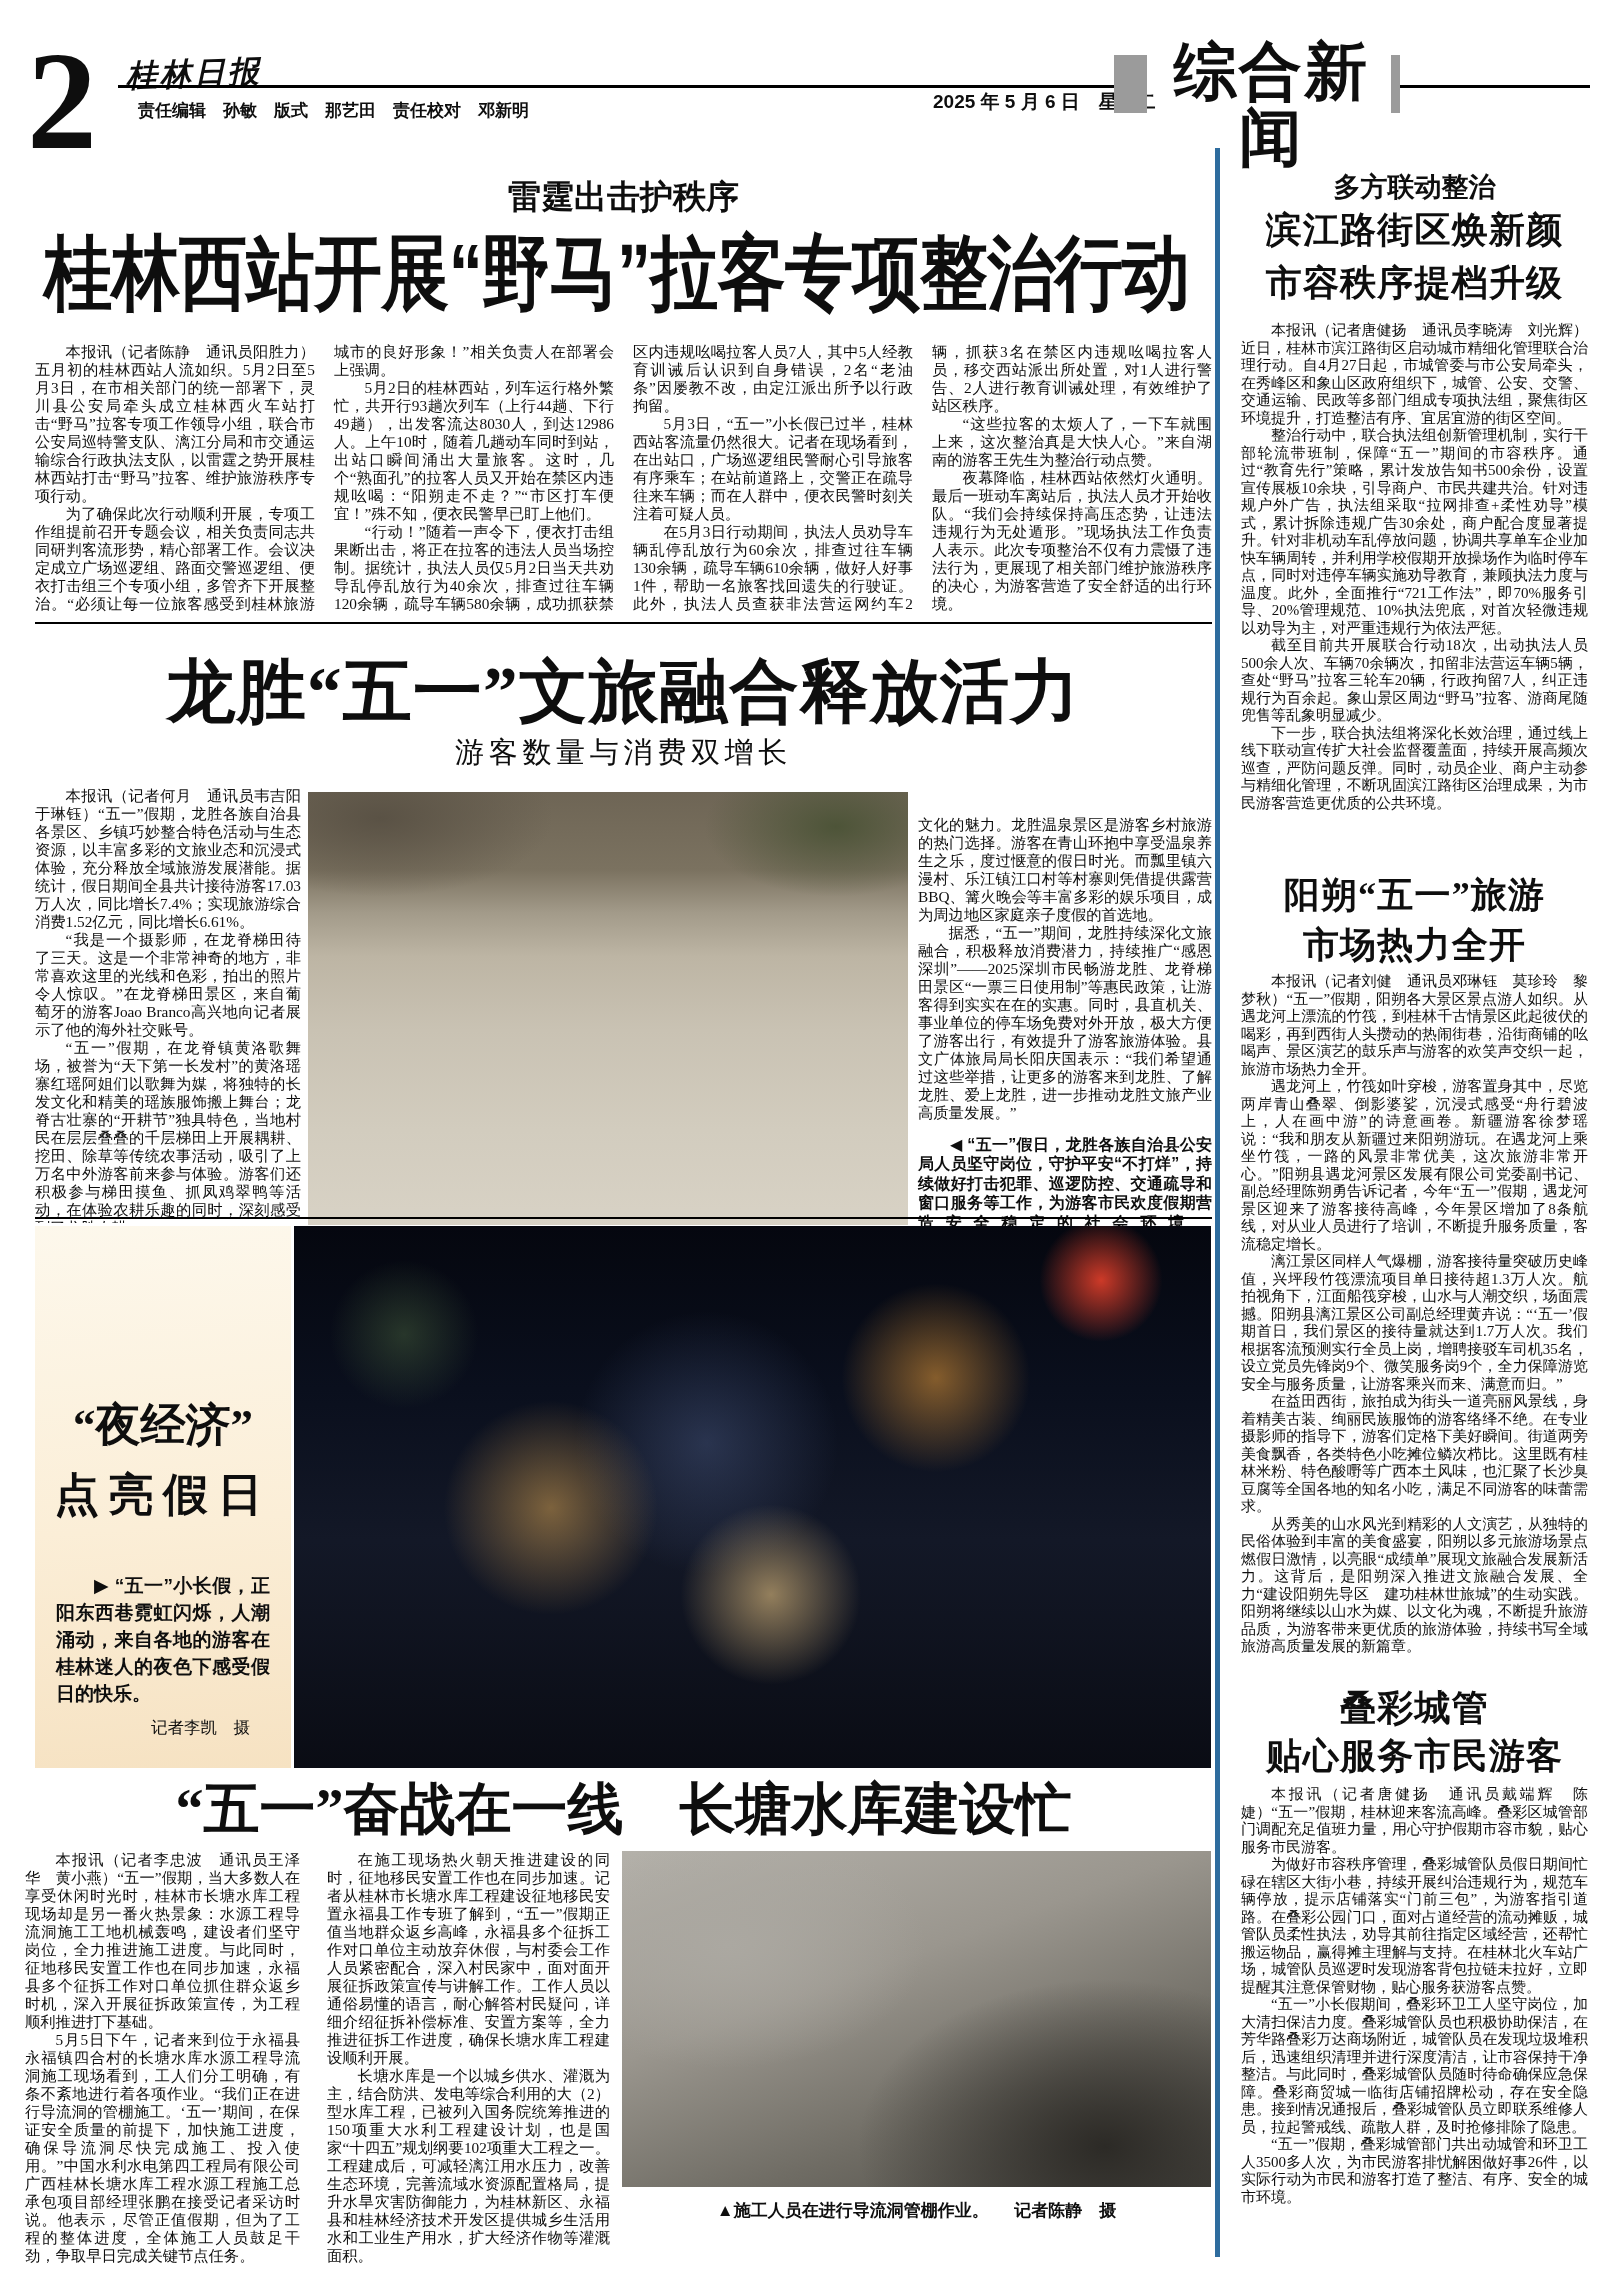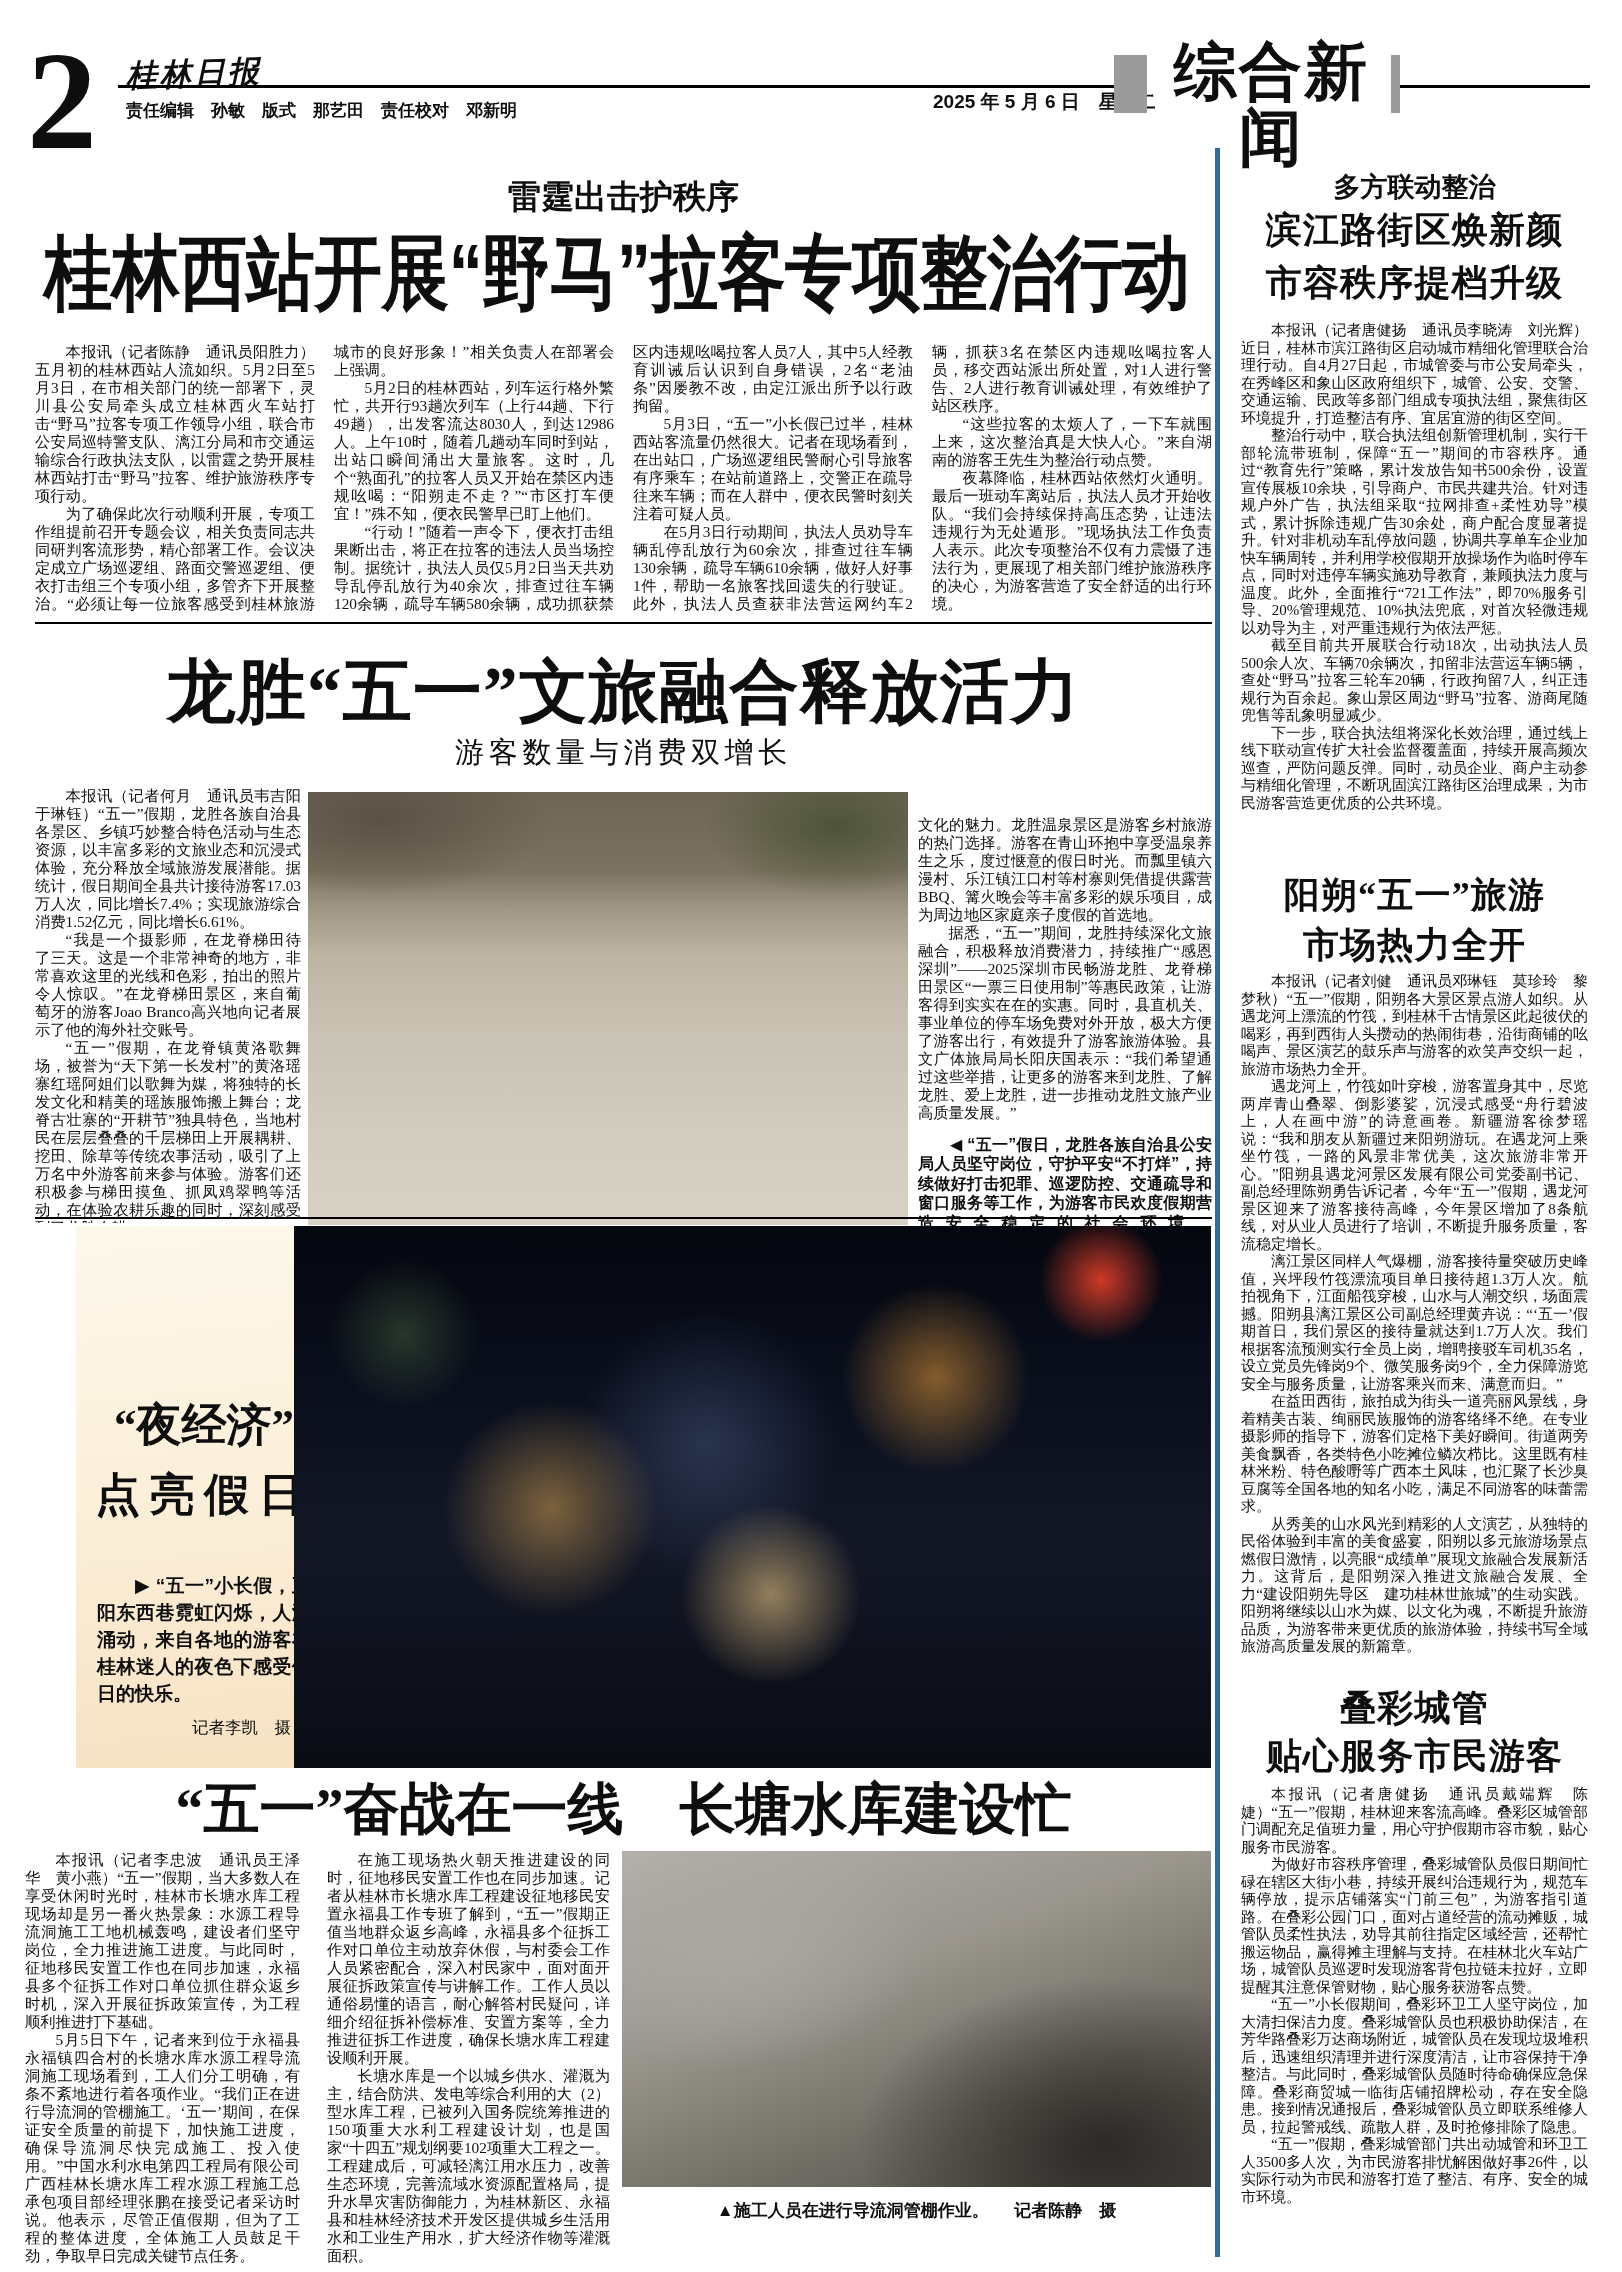--- a/index.html
+++ b/index.html
@@ -8,37 +8,37 @@
   .abs{position:absolute;}
   .sans{font-family:"Liberation Sans","DejaVu Sans",sans-serif;}
   .center{text-align:center;}
   p{margin:0;text-indent:2em;}
   .body-text{text-align:justify;font-size:15.3px;line-height:18px;overflow:hidden;}
   .cont p:first-child{text-indent:0;}
   .rule{background:#000;height:1.8px;}
   
   .page-num{font-size:140px;line-height:1;font-weight:900;}
   .masthead{font-size:31px;font-weight:bold;font-style:italic;letter-spacing:2.9px;transform:rotate(-2deg);}
-  .editors{font-size:17px;font-weight:bold;}
+  .editors{font-size:17px;font-weight:bold;margin-left:12px;}
   .issue-date{font-size:19px;font-weight:bold;}
   .section-title{font-size:63px;font-weight:900;letter-spacing:2.4px;line-height:1.05;}
   .gray-block{background:#9b9b9b;}
   
   .a1-kicker{font-size:33px;font-weight:900;}
   .a1-title{font-size:68px;font-weight:900;letter-spacing:-0.6px;transform:scaleY(1.2);transform-origin:top center;white-space:nowrap;}
   .a1-body{column-count:4;column-gap:19px;column-fill:auto;}
   
   .a2-title{font-size:69px;font-weight:900;letter-spacing:1.2px;white-space:nowrap;}
   .a2-sub{font-size:29px;font-weight:400;letter-spacing:4.7px;}
   .photo{overflow:hidden;}
   .caption{font-size:16px;line-height:19.4px;font-weight:700;text-align:justify;
            font-family:"Liberation Sans","DejaVu Sans",sans-serif;margin-top:13px;}
   .credit{font-weight:700;font-family:"Liberation Serif","DejaVu Serif",serif;margin-left:1.5em;white-space:nowrap;}
   
-  .night-box{background:linear-gradient(175deg,#fdf8ec 0%,#fbeed7 55%,#f6e2c2 100%);margin-left:41px;}
+  .night-box{background:linear-gradient(175deg,#fdf8ec 0%,#fbeed7 55%,#f6e2c2 100%);}
   .night-title{font-size:45px;font-weight:900;line-height:1.55;}
   .night-title .l2{letter-spacing:9.4px;}
   .night-caption{font-size:19px;line-height:27px;font-weight:700;text-align:justify;
                  font-family:"Liberation Sans","DejaVu Sans",sans-serif;}
   .night-credit{font-size:16.5px;text-align:right;padding-right:41px;margin-top:10.6px;}
   
   .a3-title{font-size:56px;font-weight:900;white-space:nowrap;}
   .a3-cap{font-size:17px;font-weight:700;font-family:"Liberation Sans","DejaVu Sans",sans-serif;}
   
   .sb-kicker{font-size:27px;font-weight:700;font-family:Liberation Serif, serif;}

